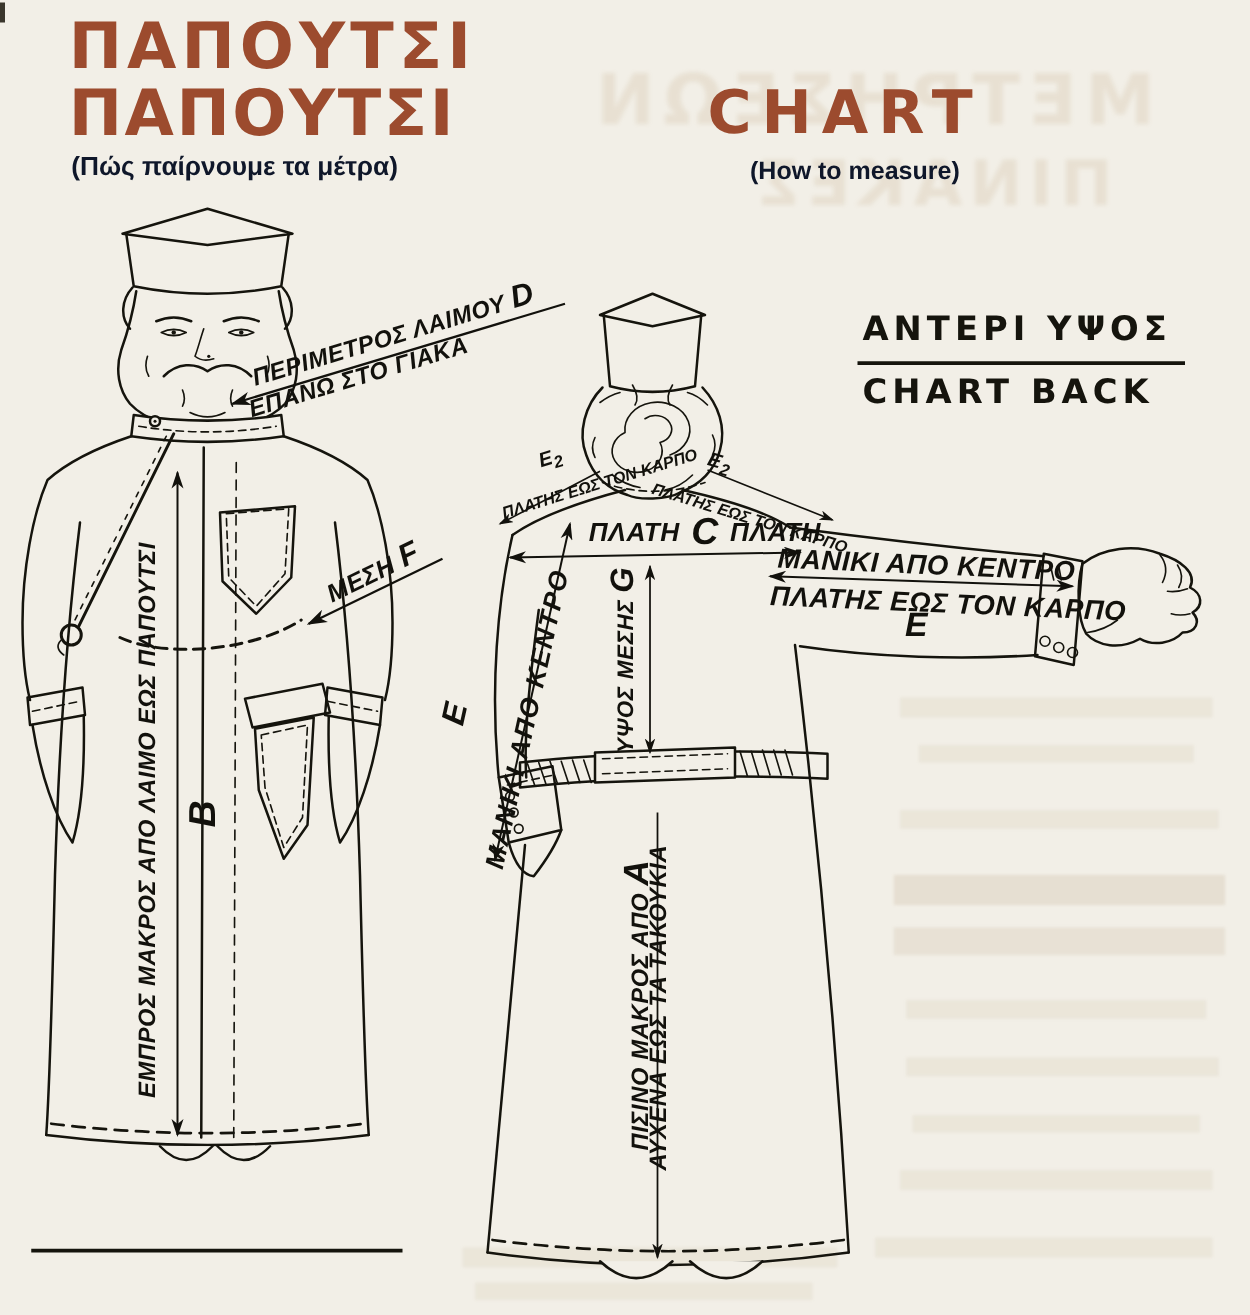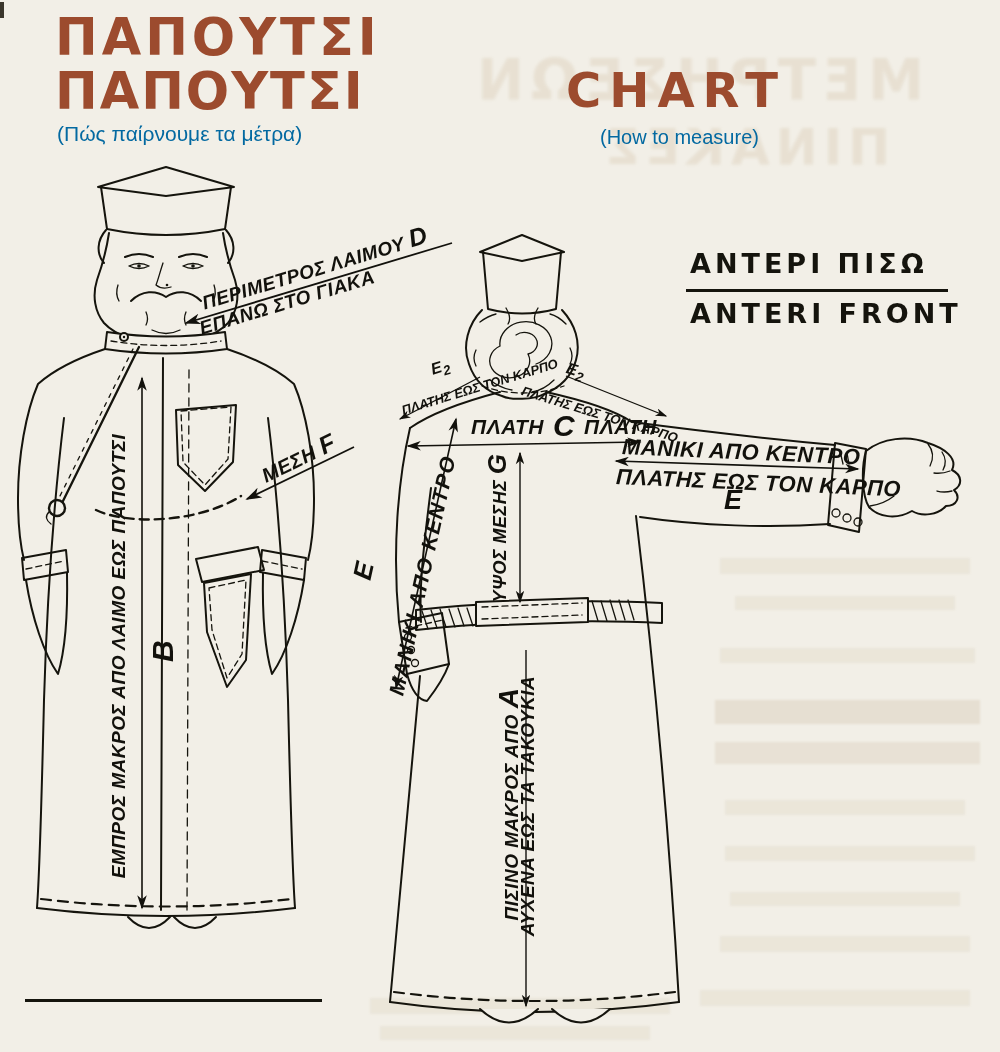--- a/index.html
+++ b/index.html
@@ -1,21 +1,21 @@
 <!DOCTYPE html>
 <html><head>
 <meta charset="utf-8">
 <style>
   html,body{margin:0;padding:0;background:#d8d4c8;}
   .page{position:relative;width:1000px;height:1052px;background:#f2efe7;overflow:hidden;
         font-family:"Liberation Sans",sans-serif;color:#1c1b18;}
   .abs{position:absolute;}
   .uncial{font-family:"DejaVu Sans",sans-serif;font-weight:700;white-space:nowrap;}
   .title{color:#9c4b2e;}
-  .subtitle{font-weight:400;color:#0369a1;white-space:nowrap;}
+  .subtitle{font-weight:700;color:#0f172a;white-space:nowrap;}
   .caption{color:#15140d;}
   .rule{background:#15140d;}
   .lbl{position:absolute;font-style:italic;font-weight:600;color:#12110c;
        white-space:nowrap;line-height:1.04;letter-spacing:.5px;}
   .lbl .ltr{font-weight:700;}
   .vert{transform:rotate(-90deg);transform-origin:0 0;text-align:center;}
   svg{position:absolute;overflow:visible;}
   path,line,circle,polyline{vector-effect:non-scaling-stroke;}
   .ink{stroke:#15140d;fill:none;stroke-width:2;stroke-linecap:round;stroke-linejoin:round;}
   .thin{stroke-width:1.3;}
@@ -248,17 +248,17 @@
   <div class="lbl ltr" style="left:724px;top:486px;font-size:27px;font-weight:700;">E</div>
 
   <div class="lbl vert" style="left:494px;top:962px;width:316px;font-size:19px;">
     <span>ΠΙΣΙΝΟ ΜΑΚΡΟΣ ΑΠΟ</span>
     <span class="ltr" style="font-size:28px;">A</span>
   </div>
   <div class="lbl vert" style="left:518px;top:966px;width:320px;font-size:19px;">
     <span>ΑΥΧΕΝΑ ΕΩΣ ΤΑ ΤΑΚΟΥΚΙΑ</span>
   </div>
 
-  <div class="abs uncial caption" style="left:690px;top:248px;font-size:27px;letter-spacing:4px;">ΑΝΤΕΡΙ ΠΙΣΩ</div>
+  <div class="abs uncial caption" style="left:690px;top:248px;font-size:27px;letter-spacing:4px;">ΑΝΤΕΡΙ ΥΨΟΣ</div>
   <div class="abs rule" style="left:686px;top:289px;width:262px;height:2.5px;"></div>
-  <div class="abs uncial caption" style="left:690px;top:298px;font-size:27px;letter-spacing:4px;">ANTERI FRONT</div>
+  <div class="abs uncial caption" style="left:690px;top:298px;font-size:27px;letter-spacing:4px;">CHART BACK</div>
 
 </div>
 
 </body></html>

